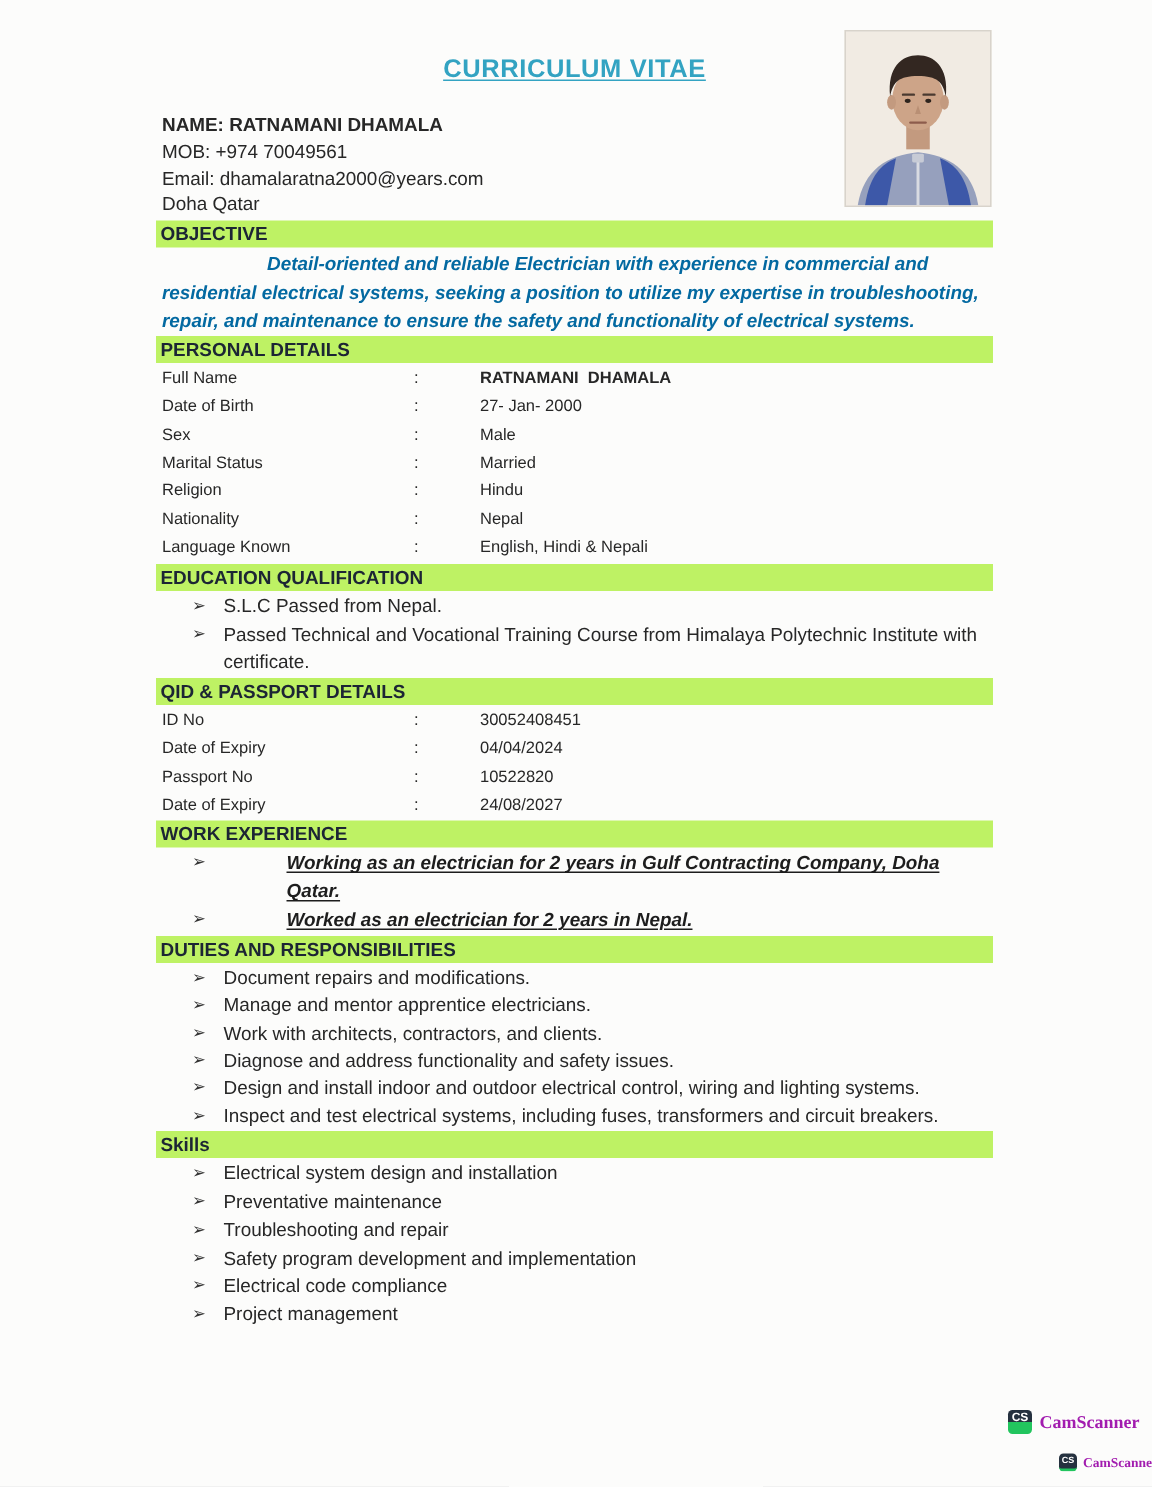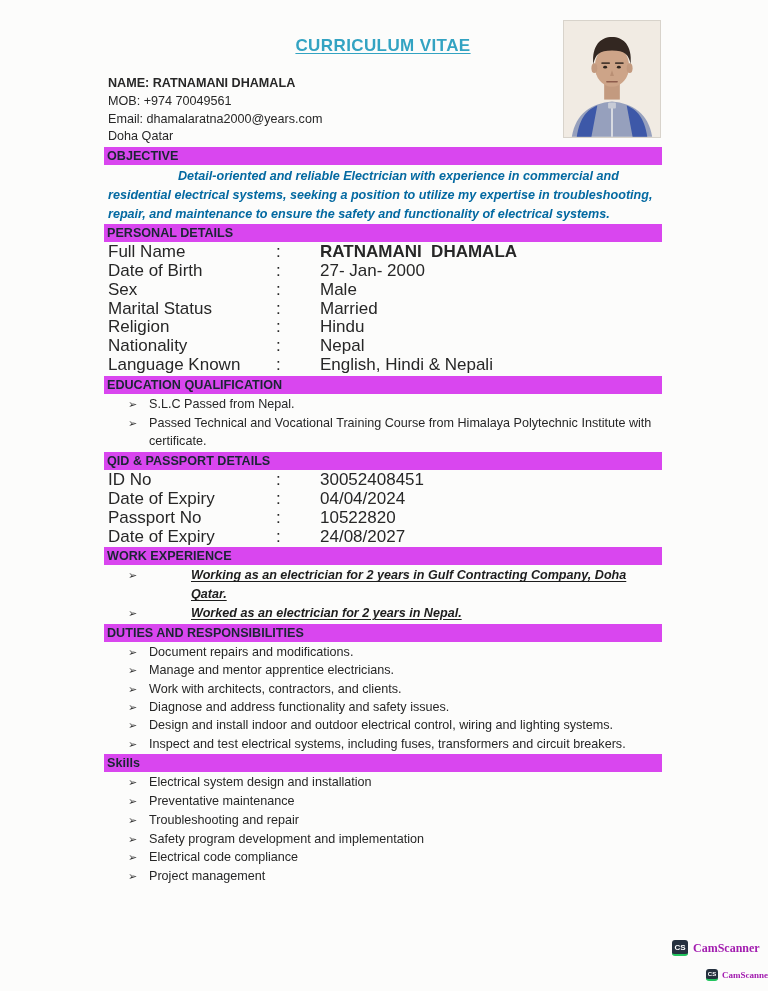--- a/index.html
+++ b/index.html
@@ -24,36 +24,36 @@
     letter-spacing:.4px;
     color:#33a3c2;
     text-decoration:underline;
     text-underline-offset:2px;
   }
   .contact { margin-top:19px; font-size:12.6px; line-height:17.8px; padding-left:4px; }
   .contact .line-bold { font-weight:bold; }
   .bar {
     margin-top:1px;
     height:18px;
-    background:#d946ef;
+    background:#bef264;
     color:#1c2534;
     font-size:12.6px; font-weight:bold;
     display:flex; align-items:center;
     padding-left:3px;
   }
   .objective-text {
     margin-top:2px;
     padding-left:4px;
     font-size:12.6px; font-weight:bold; font-style:italic;
     line-height:18.7px;
     text-indent:70px;
     color:#0369a1;
   }
   .kv-rows { margin-top:1px; padding-left:4px; }
-  .kv { display:flex; font-size:17px; line-height:18.8px; }
+  .kv { display:flex; font-size:11px; line-height:18.8px; }
   .kv .k { width:168px; flex:none; }
   .kv .c { width:44px; flex:none; }
   .kv .v { flex:1; white-space:pre-wrap; }
   .kv .v.bold { font-weight:bold; }
   .list { margin-top:1px; }
   .li { display:flex; font-size:12.6px; line-height:18.8px; padding-left:24px; }
   .list.tight .li { line-height:18.4px; }
   .li .g { width:21px; flex:none; font-size:11px; color:#333; }
   .li .t { flex:1; padding-right:6px; }
   .li.emph .t {
@@ -71,21 +71,21 @@
     border:1px solid #d8d3cb;
   }
   .photo svg { display:block; width:100%; height:100%; }
   
   .wm { position:absolute; display:flex; align-items:center; }
   .cs-icon {
     display:flex; align-items:center; justify-content:center;
     background:#25313f; color:#ffffff;
     font-weight:bold;
     border-radius:3px;
-    border-bottom:2px solid #22c55e;
+    border-bottom:8px solid #22c55e;
   }
   .cs-label {
     font-family:"Liberation Serif","DejaVu Serif",serif;
     font-weight:bold; color:#a21caf;
   }
   .wm-lg { left:672px; top:940px; gap:5px; }
   .wm-lg .cs-icon { width:16px; height:16px; font-size:8px; }
   .wm-lg .cs-label { font-size:12px; }
   .wm-sm { left:706px; top:969px; gap:4px; }
   .wm-sm .cs-icon { width:12px; height:12px; font-size:6px; border-bottom-width:2px; }

